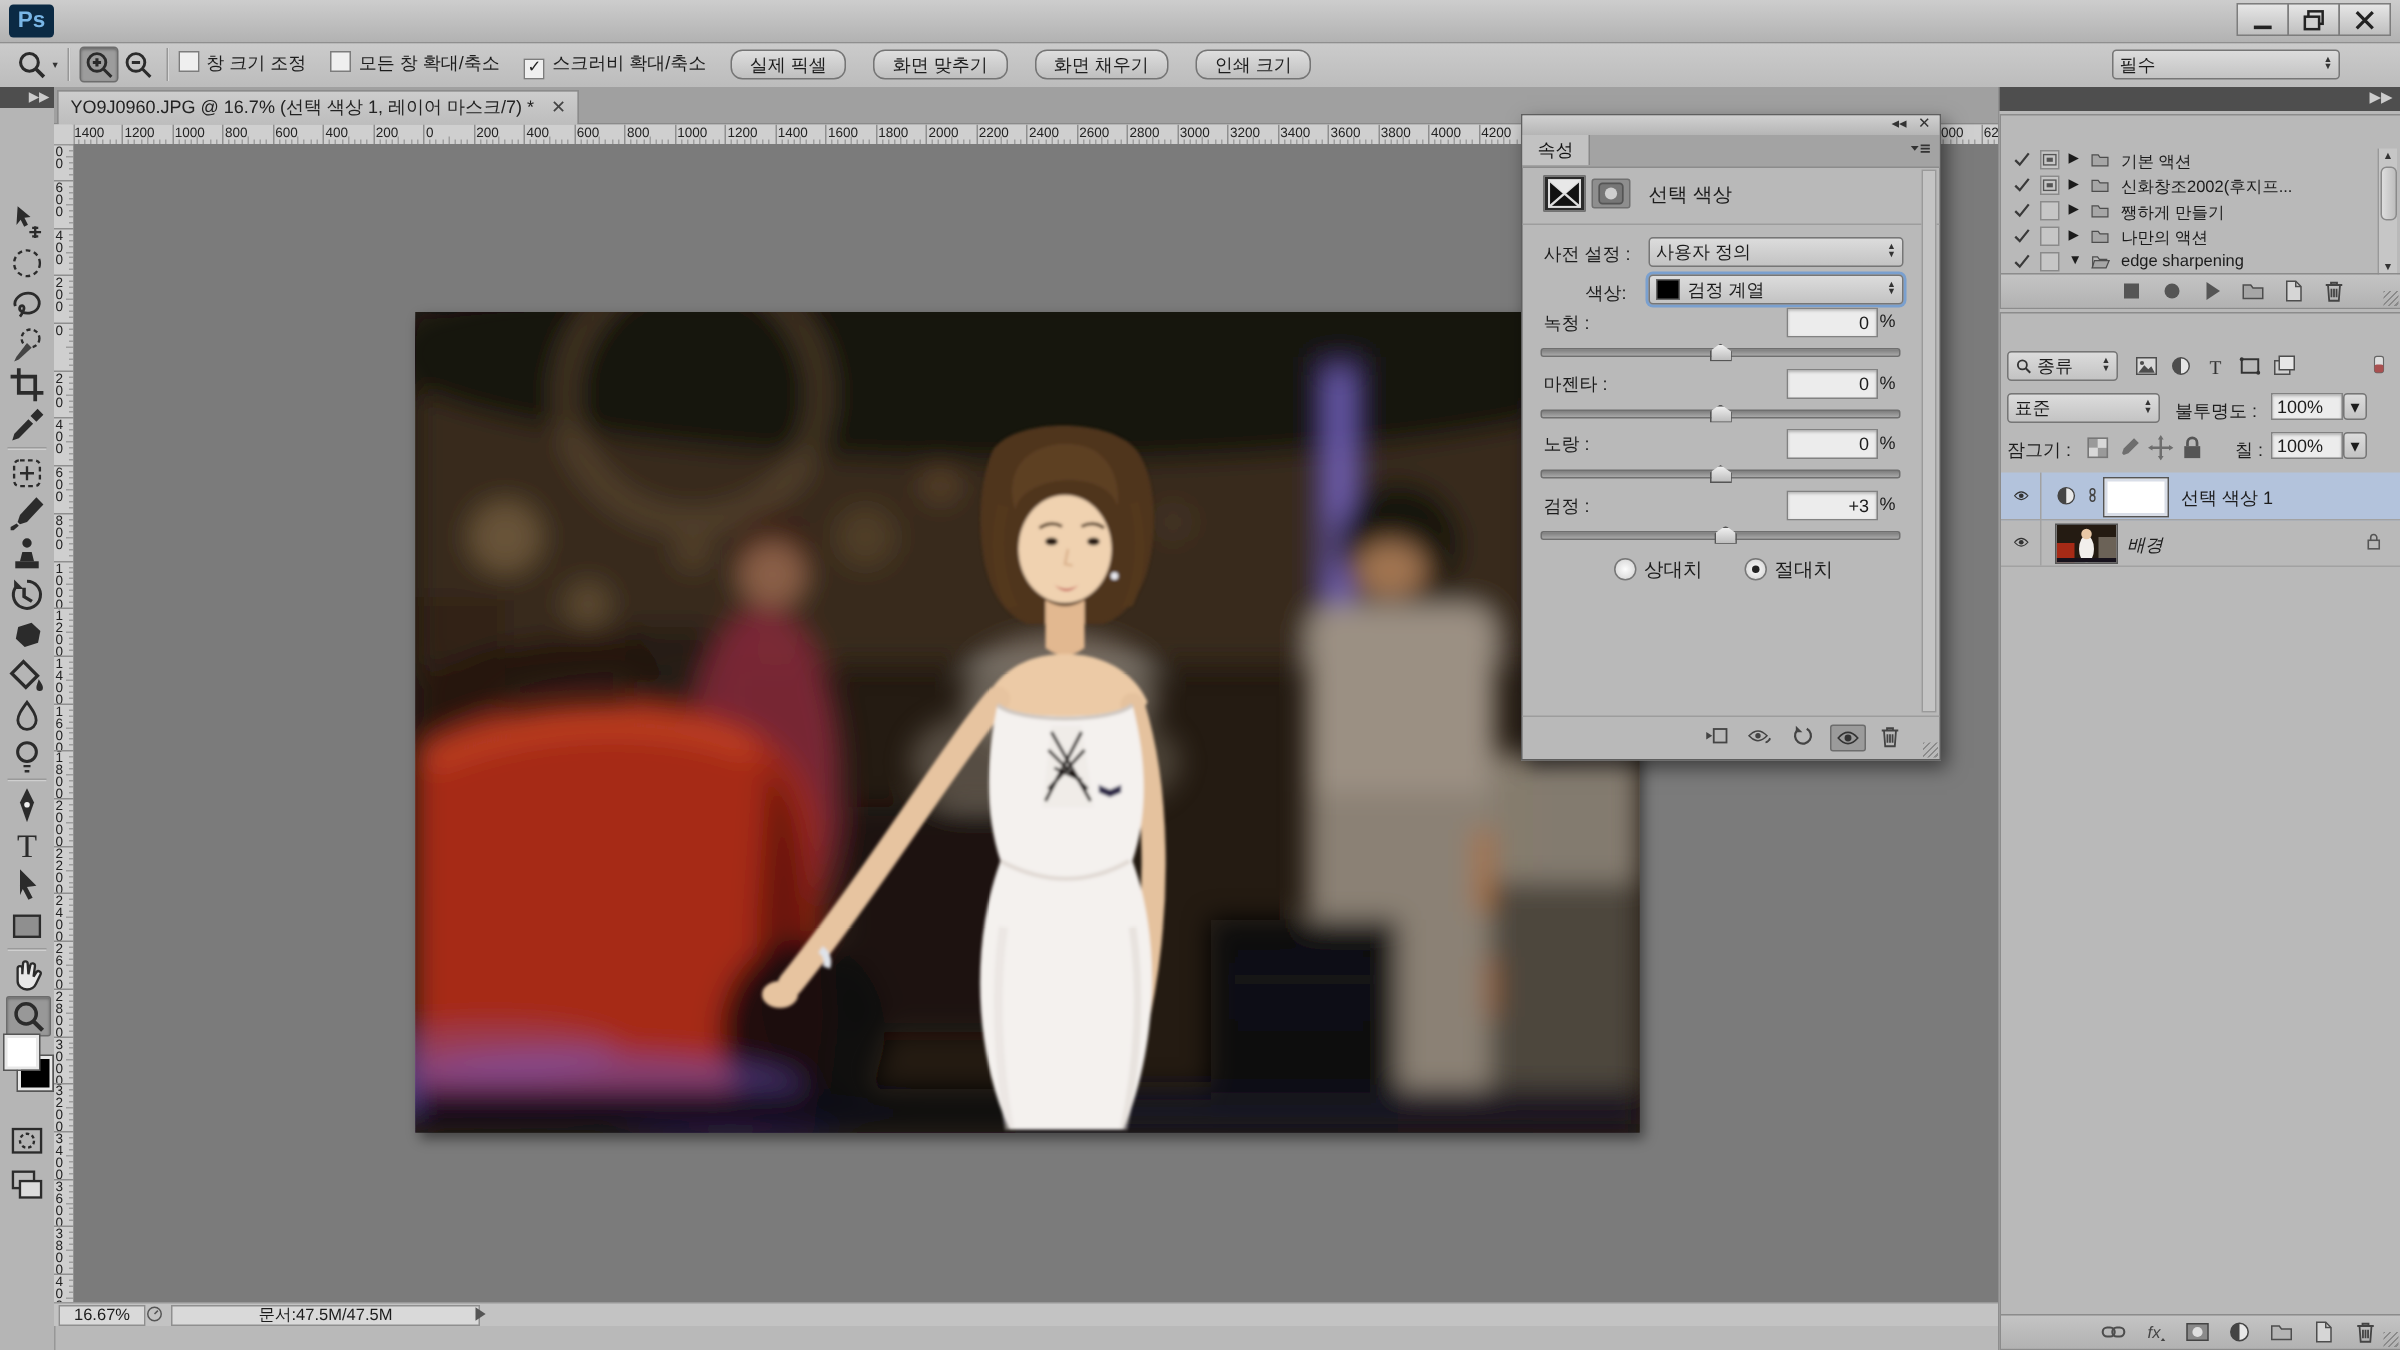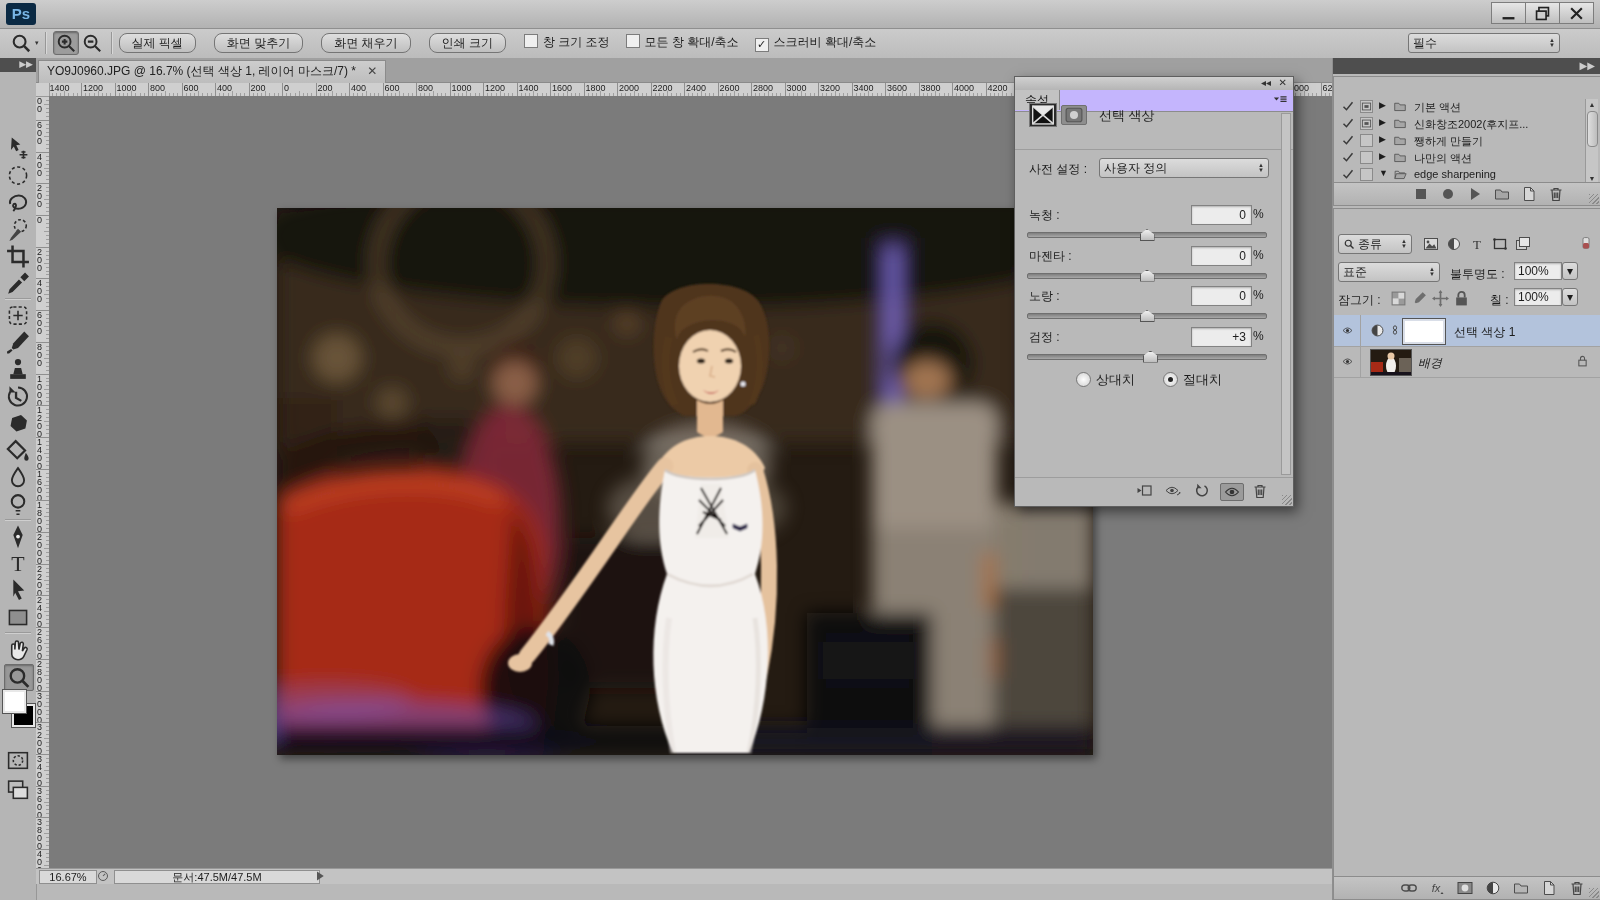--- a/index.html
+++ b/index.html
@@ -71,21 +71,21 @@
   .fbtn svg{width:14px;height:13px}
   .scrollbar{position:absolute;width:12px;background:#c6c6c6;border-left:1px solid #999}
   .sb-arrow{position:absolute;left:0;width:12px;height:11px;font-size:7px;text-align:center;line-height:11px;color:#333}
   .sb-thumb{position:absolute;left:1px;width:9px;background:linear-gradient(90deg,#dedede,#bdbdbd);border:1px solid #8a8a8a;border-radius:4px}
   .layer-row{position:absolute;left:0;width:266px;height:31px;border-bottom:1px solid #a2a2a2}
   .eye-cell{position:absolute;left:0;top:0;width:26px;height:31px;border-right:1px solid #a2a2a2;display:flex;align-items:center;justify-content:center}
   
   #props{left:1014px;top:76px;width:278px;height:429px;background:#b9b9b9;border:1px solid #5f5f5f;
          box-shadow:4px 5px 12px rgba(0,0,0,.5)}
   #props-title{left:0;top:0;width:100%;height:13px;background:linear-gradient(#d0d0d0,#b5b5b5);border-bottom:1px solid #929292}
-  #props-tabrow{left:0;top:13px;width:100%;height:21px;background:#c4b5fd;border-bottom:1px solid #8c8c8c}
+  #props-tabrow{left:0;top:13px;width:100%;height:21px;background:#a3a3a3;border-bottom:1px solid #8c8c8c}
   .slider-track{position:absolute;left:12px;width:238px;height:4px;background:linear-gradient(#7e7e7e,#a8a8a8);border:1px solid #6f6f6f;border-radius:2px}
   .slider-thumb{position:absolute;width:13px;height:10px;background:linear-gradient(#efefef,#bdbdbd);border:1px solid #555;
                 clip-path:polygon(50% 0,100% 45%,100% 100%,0 100%,0 45%)}
   .radio{width:13px;height:13px;border-radius:50%;background:radial-gradient(#fdfdfd,#cfcfcf);border:1px solid #777;display:inline-block;vertical-align:-3px;margin-right:5px;position:relative}
   .radio.sel:after{content:"";position:absolute;left:3.5px;top:3.5px;width:5px;height:5px;border-radius:50%;background:#222}
   .val-box{position:absolute;width:54px;height:18px;line-height:18px;padding-right:5px;text-align:right;font-size:12px}
   .lblr{font-size:12px}
   .grip{position:absolute;right:1px;bottom:1px;width:10px;height:10px;
         background:repeating-linear-gradient(135deg,#8a8a8a 0 1px,transparent 1px 3px)}
 </style>
@@ -117,22 +117,22 @@
             <circle cx="7" cy="7" r="4.3" fill="none" stroke="#2b2b2b" stroke-width="1.4"></circle>
             <path d="M10.3 10.3L14 14M5 7h4M7 5v4" stroke="#2b2b2b" stroke-width="1.5"></path>
           </svg>
         </div><div class="tool-opt" style="display: inline-flex; align-items: center; justify-content: center;">
           <svg viewBox="0 0 16 16" xmlns="http://www.w3.org/2000/svg" style="width: 100%; height: 100%;">
             <circle cx="7" cy="7" r="4.3" fill="none" stroke="#2b2b2b" stroke-width="1.4"></circle>
             <path d="M10.3 10.3L14 14M5 7h4" stroke="#2b2b2b" stroke-width="1.5"></path>
           </svg>
         </div></span>
     <span class="opt-sep"></span>
+    <span id="opt-checks"><div style="display: inline-block; margin-right: 16px;"><span class="chk"></span><span>창 크기 조정</span></div><div style="display: inline-block; margin-right: 16px;"><span class="chk"></span><span>모든 창 확대/축소</span></div><div style="display: inline-block; margin-right: 16px;"><span class="chk">✓</span><span>스크러비 확대/축소</span></div></span>
     <span id="opt-buttons"><div class="opt-btn">실제 픽셀</div><div class="opt-btn">화면 맞추기</div><div class="opt-btn">화면 채우기</div><div class="opt-btn">인쇄 크기</div></span>
-    <span id="opt-checks"><div style="display: inline-block; margin-right: 16px;"><span class="chk"></span><span>창 크기 조정</span></div><div style="display: inline-block; margin-right: 16px;"><span class="chk"></span><span>모든 창 확대/축소</span></div><div style="display: inline-block; margin-right: 16px;"><span class="chk">✓</span><span>스크러비 확대/축소</span></div></span>
   </div>
   <div class="abs dd" style="right:40px;top:4px;width:152px">
     <span class="grow">필수</span>
     <span class="spin">
         <span>▲</span>
         <span>▼</span>
       </span>
   </div>
 </div>
 
@@ -1280,21 +1280,21 @@
   </div>
   <div id="props-tabrow" class="abs">
     <span class="ptab active">속성</span>
     <span class="abs icon-btn" style="right:4px;top:3px;width:18px;height:14px">
         <svg viewBox="0 0 16 16" xmlns="http://www.w3.org/2000/svg" style="width: 100%; height: 100%;">
           <path d="M1 5l3 3.5L7 5z" fill="#333"></path>
           <path d="M8.5 4.5h7M8.5 7h7M8.5 9.5h7" stroke="#333" stroke-width="1.3"></path>
         </svg>
       </span>
   </div>
-  <div class="abs" style="left:14px;top:26px;width:250px;height:24px">
+  <div class="abs" style="left:14px;top:40px;width:250px;height:24px">
     <span class="abs icon-btn" style="left:0;top:0;width:26px;height:22px;border:1px solid #777;background:#2a2a2a">
         <svg viewBox="0 0 16 16" xmlns="http://www.w3.org/2000/svg" style="width: 100%; height: 100%;">
           <rect x="0.5" y="1.5" width="15" height="13" fill="#111" stroke="#ddd"></rect>
           <path d="M.5 1.5l15 13M15.5 1.5l-15 13" stroke="#ddd" stroke-width="1.2"></path>
           <path d="M.5 1.5h15l-7.5 6.5z" fill="#e8e8e8"></path>
         </svg>
       </span>
     <span class="abs icon-btn" style="left:32px;top:2px;width:24px;height:18px;background:#8e8e8e;border:1px solid #707070;border-radius:2px">
         <svg viewBox="0 0 16 16" xmlns="http://www.w3.org/2000/svg" style="width: 100%; height: 100%;">
           <rect x="1" y="2" width="14" height="12" rx="2" fill="#777" stroke="#555"></rect>
@@ -1307,20 +1307,31 @@
   <div class="abs" style="left:0;top:79px;width:324px;height:24px">
     <span class="abs lblr" style="left:14px;top:5px">사전 설정 :</span>
     <div class="dd" style="position:absolute;left:84px;top:2px;width:170px">
       <span class="grow">사용자 정의</span>
       <span class="spin">
           <span>▲</span>
           <span>▼</span>
         </span>
     </div>
   </div>
+  <div class="abs" style="left:0;top:105px;width:278px;height:24px">
+    <span class="abs lblr" style="left:42px;top:5px">색상:</span>
+    <div class="dd" style="position:absolute;left:84px;top:1px;width:170px;box-shadow:0 0 0 2px #7aa0cf">
+      <span id="color-swatch" style="display: inline-block; width: 14px; height: 12px; border: 1px solid rgb(102, 102, 102); margin-right: 5px; background: rgb(0, 0, 0);"></span>
+      <span class="grow">검정 계열</span>
+      <span class="spin">
+          <span>▲</span>
+          <span>▼</span>
+        </span>
+    </div>
+  </div>
   <div id="props-sliders">
       <div class="abs" style="left: 0px; top: 128px; width: 268px; height: 40px;">
         <div class="abs lblr" style="left: 14px; top: 2px;">녹청 :</div>
         <div class="abs val-box inset" style="left: 176px; top: 0px;">0</div>
         <div class="abs" style="left: 238px; top: 2px;">%</div>
         <div class="abs slider-track" style="top: 27px;"></div>
         <div class="abs slider-thumb" style="top: 24px; left: 124.5px;"></div>
       </div>
       <div class="abs" style="left: 0px; top: 168.5px; width: 268px; height: 40px;">
         <div class="abs lblr" style="left: 14px; top: 2px;">마젠타 :</div>

